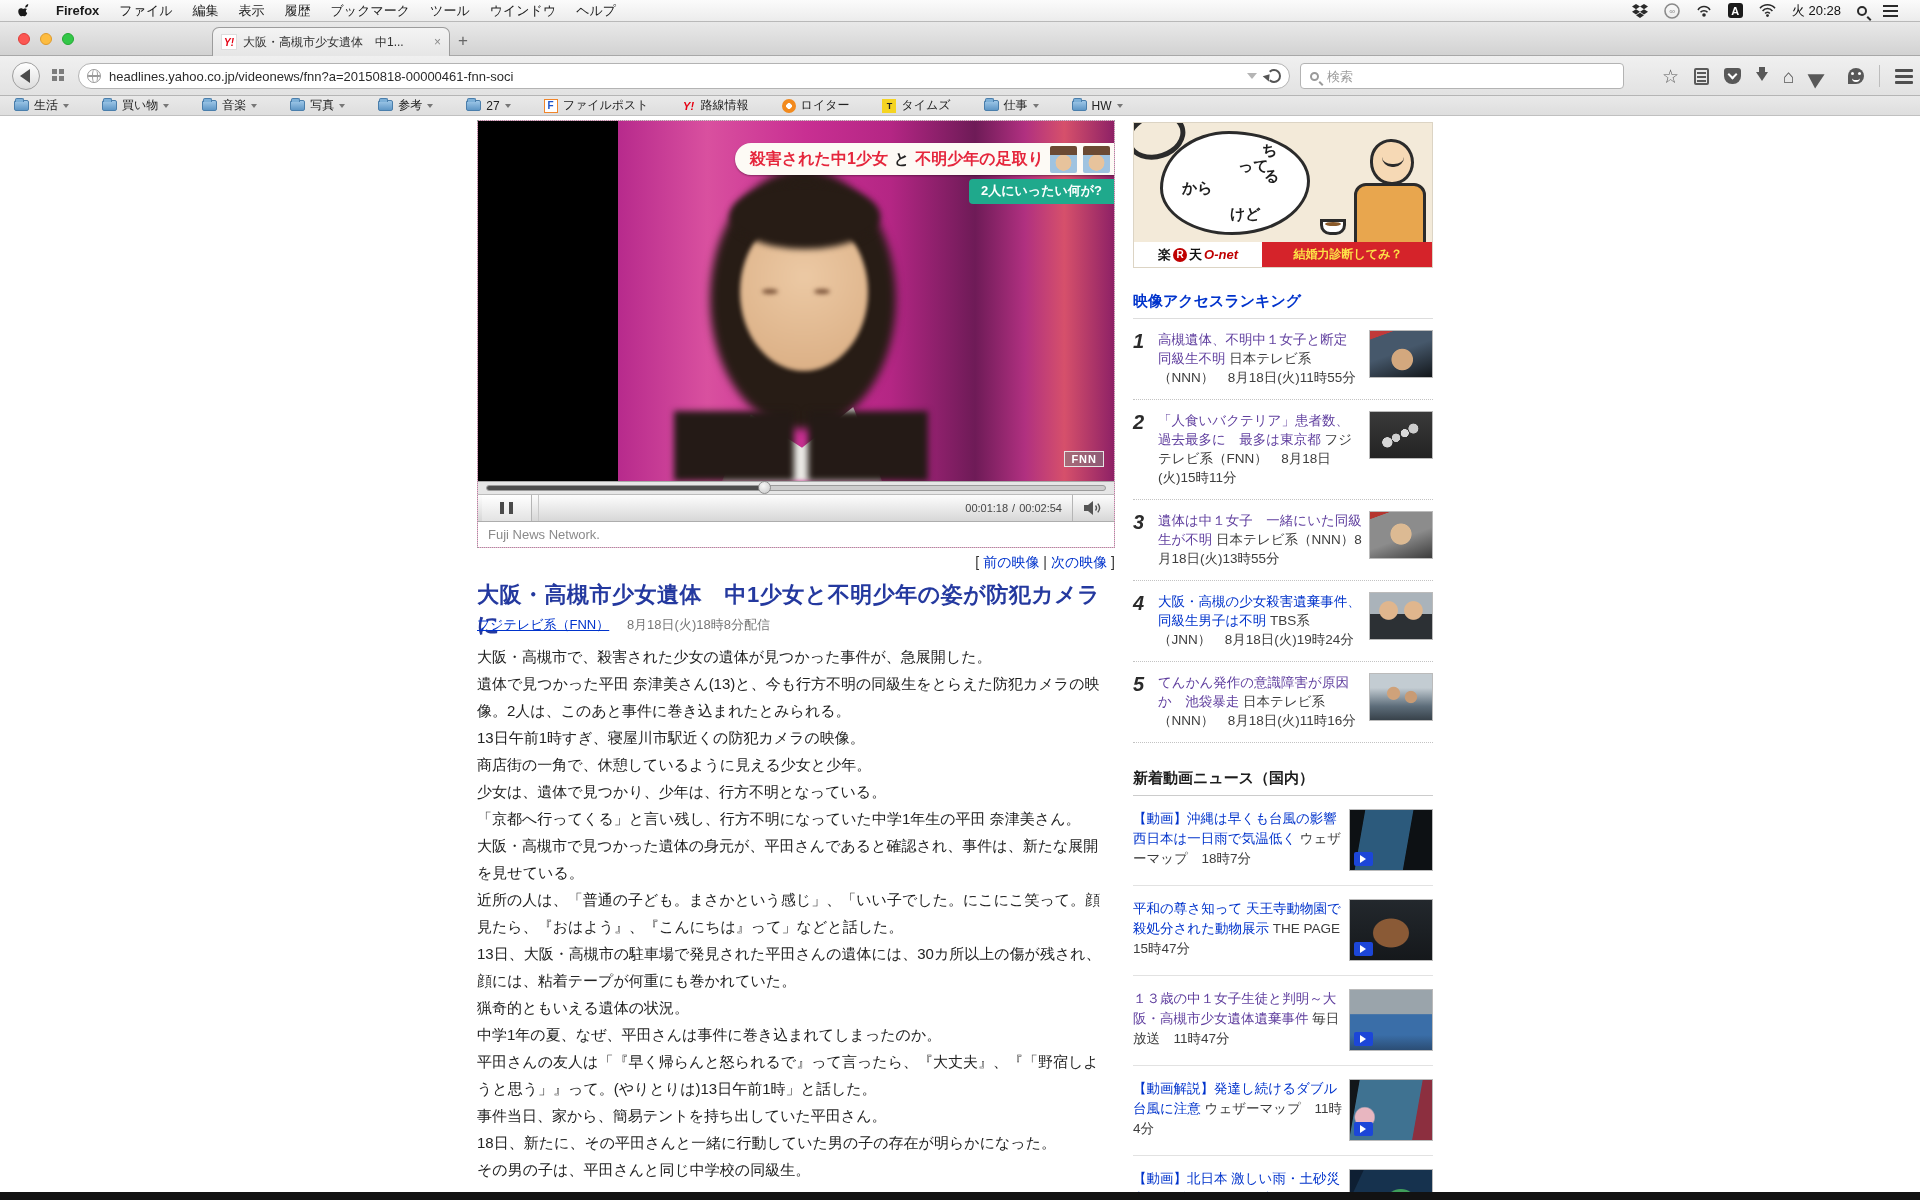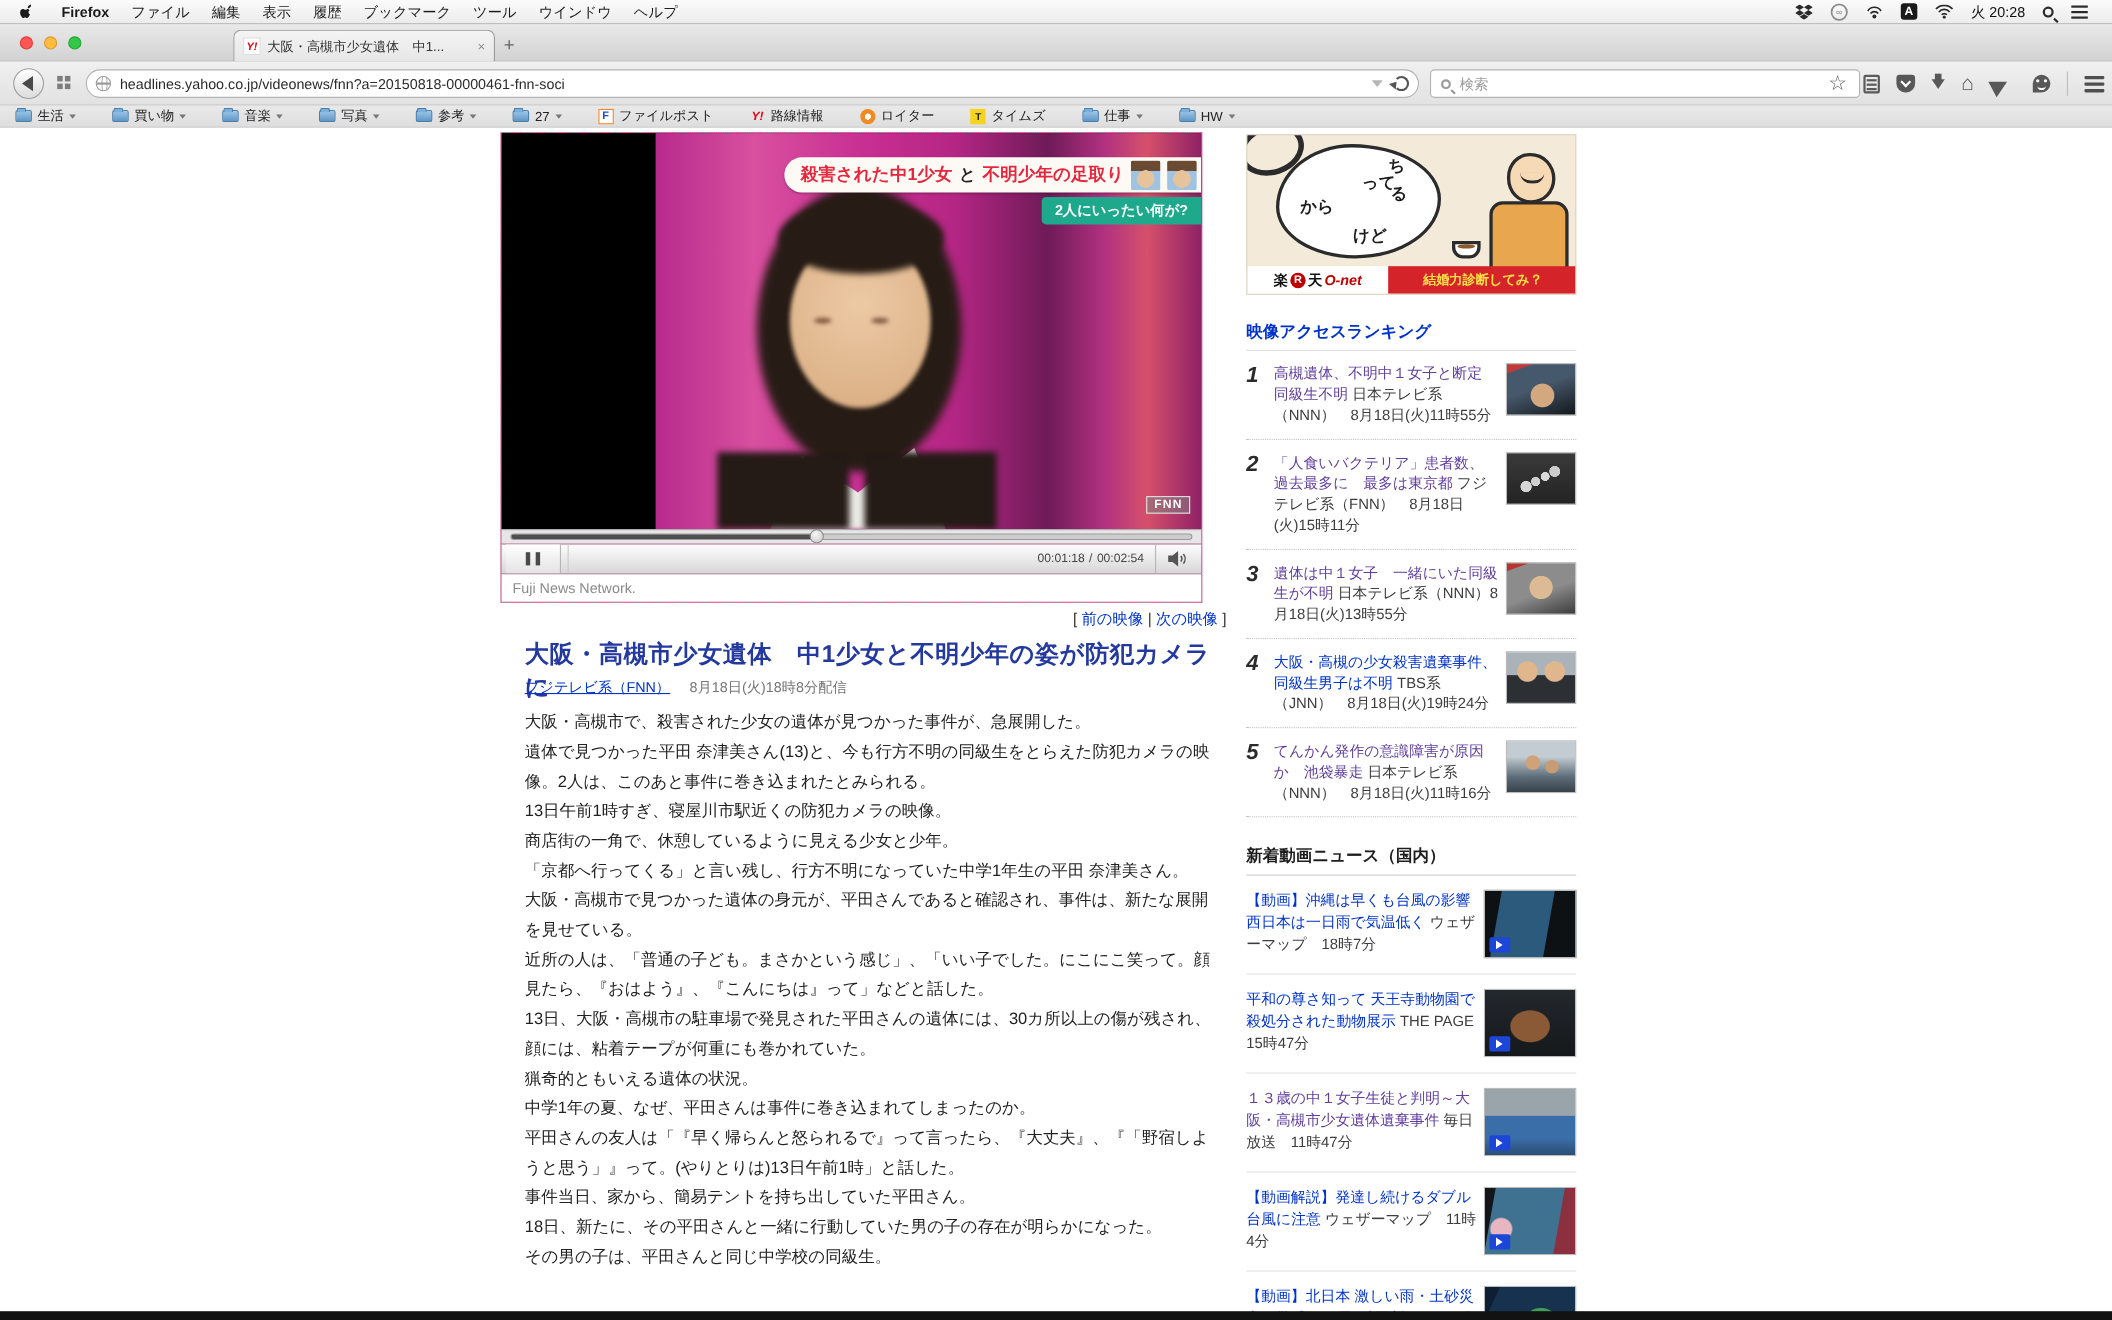--- a/index.html
+++ b/index.html
@@ -59,21 +59,21 @@
   .globe:before { content:""; position:absolute; left:4px; top:-2px; width:4px; height:16px;
     border-left:1px solid #9a9a9a; border-right:1px solid #9a9a9a; border-radius:50%; }
   .globe:after { content:""; position:absolute; top:5px; left:-2px; width:18px; height:1.5px; background:#9a9a9a; }
   .url-input { flex:1; border:none; outline:none; font-size:13px; color:#2b2b2b;
     font-family:"Liberation Sans",sans-serif; background:transparent; }
   .url-caret { width:0; height:0; border:5px solid transparent; border-top:6px solid #b5b5b5; margin:5px 10px 0 6px; }
   .reload { width:14px; height:14px; border:2px solid #555; border-radius:50%;
     border-left-color:transparent; position:relative; }
   .reload:after { content:""; position:absolute; left:-4px; top:-1px; border:4px solid transparent;
     border-bottom:6px solid #555; transform:rotate(40deg); }
-  .searchfield { position:absolute; left:1300px; top:7px; width:391px; height:26px; background:#fff;
+  .searchfield { position:absolute; left:1300px; top:7px; width:324px; height:26px; background:#fff;
     border:1px solid #b3b3b3; border-radius:4px; display:flex; align-items:center; padding:0 9px; }
   .s-lens { width:9px; height:9px; border:2px solid #9a9a9a; border-radius:50%; position:relative; margin-right:8px; }
   .s-lens:after { content:""; position:absolute; width:2px; height:5px; background:#9a9a9a;
     transform:rotate(-45deg); left:8px; top:7px; }
   .search-input { flex:1; border:none; outline:none; font-size:13px; background:transparent;
     font-family:"Liberation Sans",sans-serif; }
   .search-input::placeholder { color:#9a9a9a; }
   .nav-icons { position:absolute; left:1662px; top:0; height:40px; display:flex;
     align-items:center; gap:15px; color:#4f4f4f; }
   .star-ic { font-size:19px; color:#5a5a5a; }
@@ -112,21 +112,21 @@
     align-items:center; justify-content:center; }
   .fav-fp { background:#fff; border:1px solid #f0852a; color:#1a50c8; }
   .fav-yj { color:#e60012; font-style:italic; font-size:11px; }
   .fav-reu { background:radial-gradient(circle,#fff 28%,transparent 30%),#f28a1e; border-radius:50%; }
   .fav-times { background:#f5d421; color:#222; font-size:9px; }
 
   
   .page { position:absolute; top:116px; left:0; width:1920px; height:1084px; background:#fff; }
 
   
-  .player { position:absolute; left:455px; top:4px; width:638px; border:1px dotted #9c9c9c; background:#ec4899; }
+  .player { position:absolute; left:477px; top:4px; width:638px; border:1px dotted #9c9c9c; background:#f9a8d4; }
   .video { position:relative; width:636px; height:360px; background:#000; overflow:hidden; }
   .v-pink { position:absolute; left:140px; top:0; right:0; bottom:0;
     background:linear-gradient(90deg,#b72a8c 0%,#d9509f 18%,#c82f92 38%,#b42684 55%,#6e1b57 72%,#b03080 82%,#d6506b 90%,#8e2166 100%); }
   .v-hair { position:absolute; left:232px; top:48px; width:186px; height:260px; border-radius:50%;
     background:#271c15; filter:blur(4px); }
   .v-skin { position:absolute; left:262px; top:92px; width:128px; height:158px; border-radius:50%;
     background:radial-gradient(circle at 50% 40%,#ecc9a4,#d8ab80); filter:blur(2px); }
   .v-bangs { position:absolute; left:252px; top:62px; width:150px; height:66px; border-radius:50%;
     background:#271c15; filter:blur(3px); }
   .v-eye { position:absolute; width:16px; height:5px; background:#7a5238; border-radius:50%; filter:blur(2px); }
@@ -467,20 +467,21 @@
     <h1 class="headline">大阪・高槻市少女遺体　中1少女と不明少年の姿が防犯カメラに</h1>
     <div class="byline">
       <a class="src" href="#">フジテレビ系（FNN）</a>
       <span class="date">8月18日(火)18時8分配信</span>
     </div>
     <div class="bodytext">
       <p>大阪・高槻市で、殺害された少女の遺体が見つかった事件が、急展開した。</p>
       <p>遺体で見つかった平田 奈津美さん(13)と、今も行方不明の同級生をとらえた防犯カメラの映像。2人は、このあと事件に巻き込まれたとみられる。</p>
       <p>13日午前1時すぎ、寝屋川市駅近くの防犯カメラの映像。</p>
       <p>商店街の一角で、休憩しているように見える少女と少年。</p>
+      <p>少女は、遺体で見つかり、少年は、行方不明となっている。</p>
       <p>「京都へ行ってくる」と言い残し、行方不明になっていた中学1年生の平田 奈津美さん。</p>
       <p>大阪・高槻市で見つかった遺体の身元が、平田さんであると確認され、事件は、新たな展開を見せている。</p>
       <p>近所の人は、「普通の子ども。まさかという感じ」、「いい子でした。にこにこ笑って。顔見たら、『おはよう』、『こんにちは』って」などと話した。</p>
       <p>13日、大阪・高槻市の駐車場で発見された平田さんの遺体には、30カ所以上の傷が残され、顔には、粘着テープが何重にも巻かれていた。</p>
       <p>猟奇的ともいえる遺体の状況。</p>
       <p>中学1年の夏、なぜ、平田さんは事件に巻き込まれてしまったのか。</p>
       <p>平田さんの友人は「『早く帰らんと怒られるで』って言ったら、『大丈夫』、『「野宿しようと思う」』って。(やりとりは)13日午前1時」と話した。</p>
       <p>事件当日、家から、簡易テントを持ち出していた平田さん。</p>
       <p>18日、新たに、その平田さんと一緒に行動していた男の子の存在が明らかになった。</p>
       <p>その男の子は、平田さんと同じ中学校の同級生。</p>

